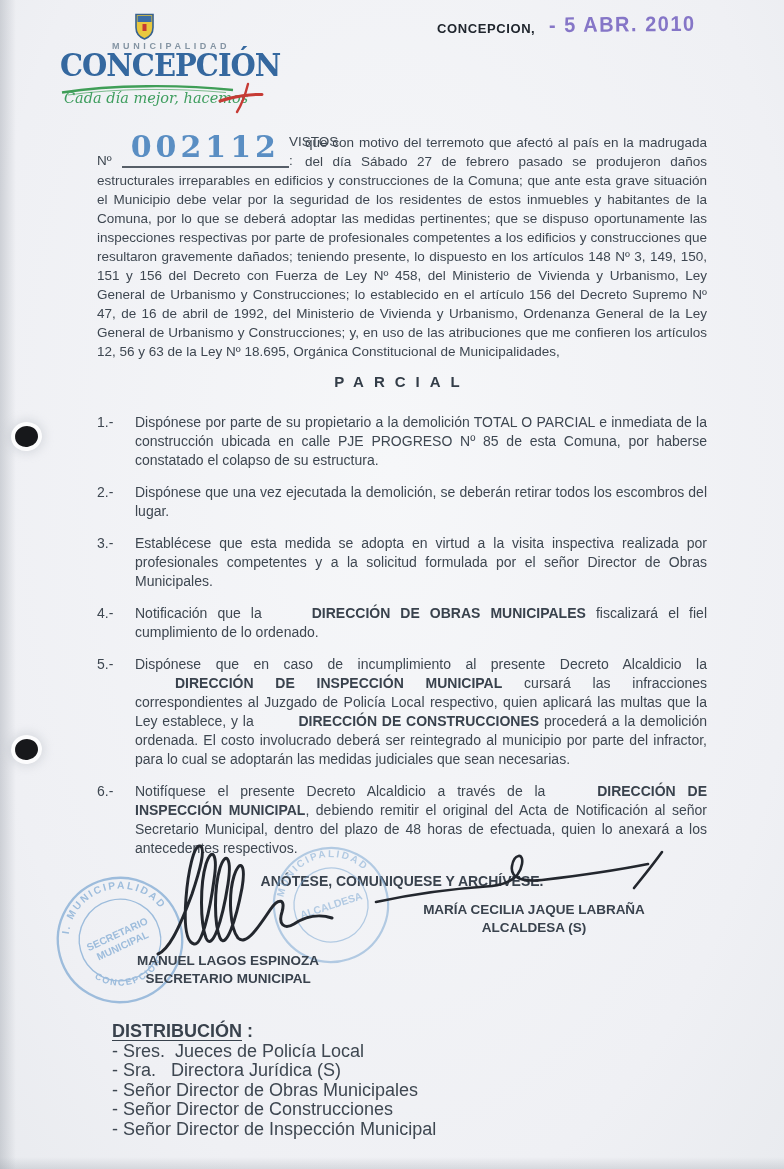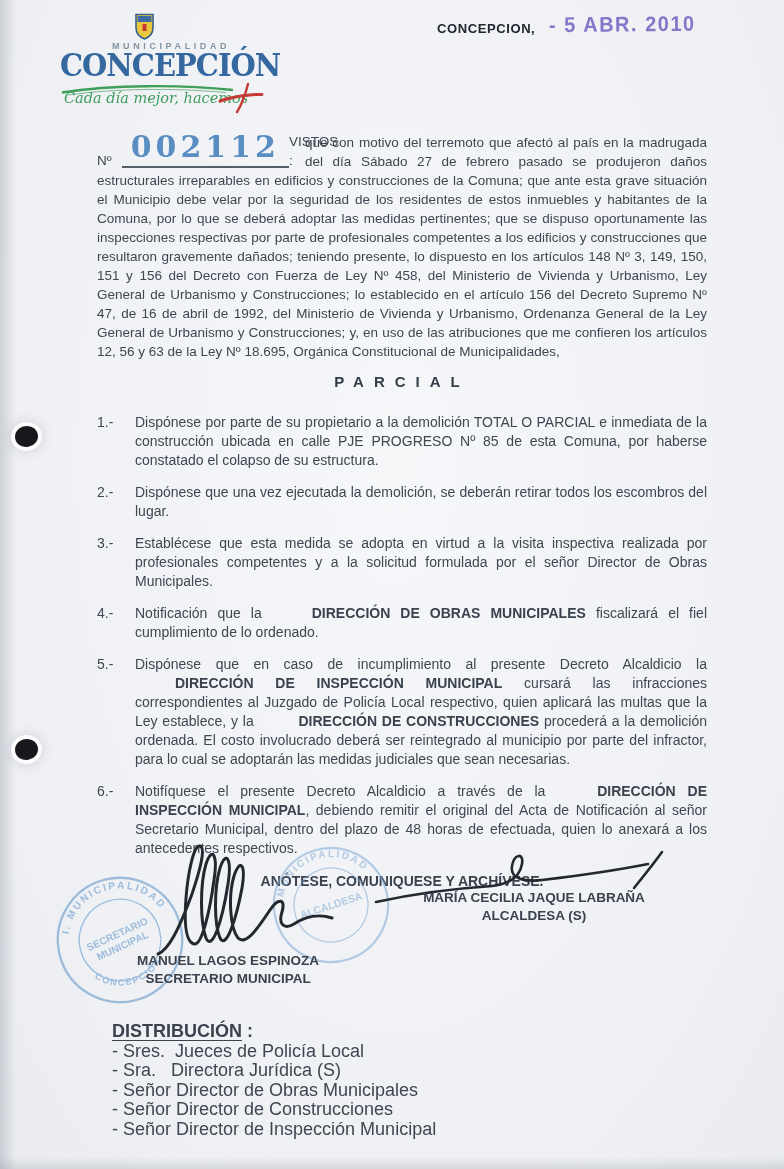--- a/index.html
+++ b/index.html
@@ -45,21 +45,21 @@
   .dnum{width:38px;flex:0 0 38px;}
   .dtext{flex:1;text-align:justify;}
   .b{font-weight:bold;color:#39424d;padding-left:40px;}
   .closing{text-align:center;font-weight:bold;margin-top:14px;color:#39424d;}
   
   .sigzone{position:absolute;left:0;top:836px;width:784px;height:186px;}
   .seal{position:absolute;opacity:.72;}
   .seal text{fill:#7ea9d3;}
   .sig{position:absolute;}
   .nameblock{position:absolute;text-align:center;font-weight:bold;font-size:13.5px;line-height:17.5px;color:#39424d;}
-  .mayorblock{left:398px;top:53px;width:272px;text-align:center;}
+  .mayorblock{left:398px;top:65px;width:272px;text-align:center;}
   .secblock{left:78px;top:116px;width:300px;}
   
   .distribution{position:absolute;left:112px;top:1022px;font-size:18px;line-height:19.5px;}
   .dist-head{font-weight:bold;color:#39424d;}
   .dist-head .u{text-decoration:underline;text-underline-offset:3px;}
   .dist-items div{white-space:pre;}
 </style>
 </head>
 <body>
 

